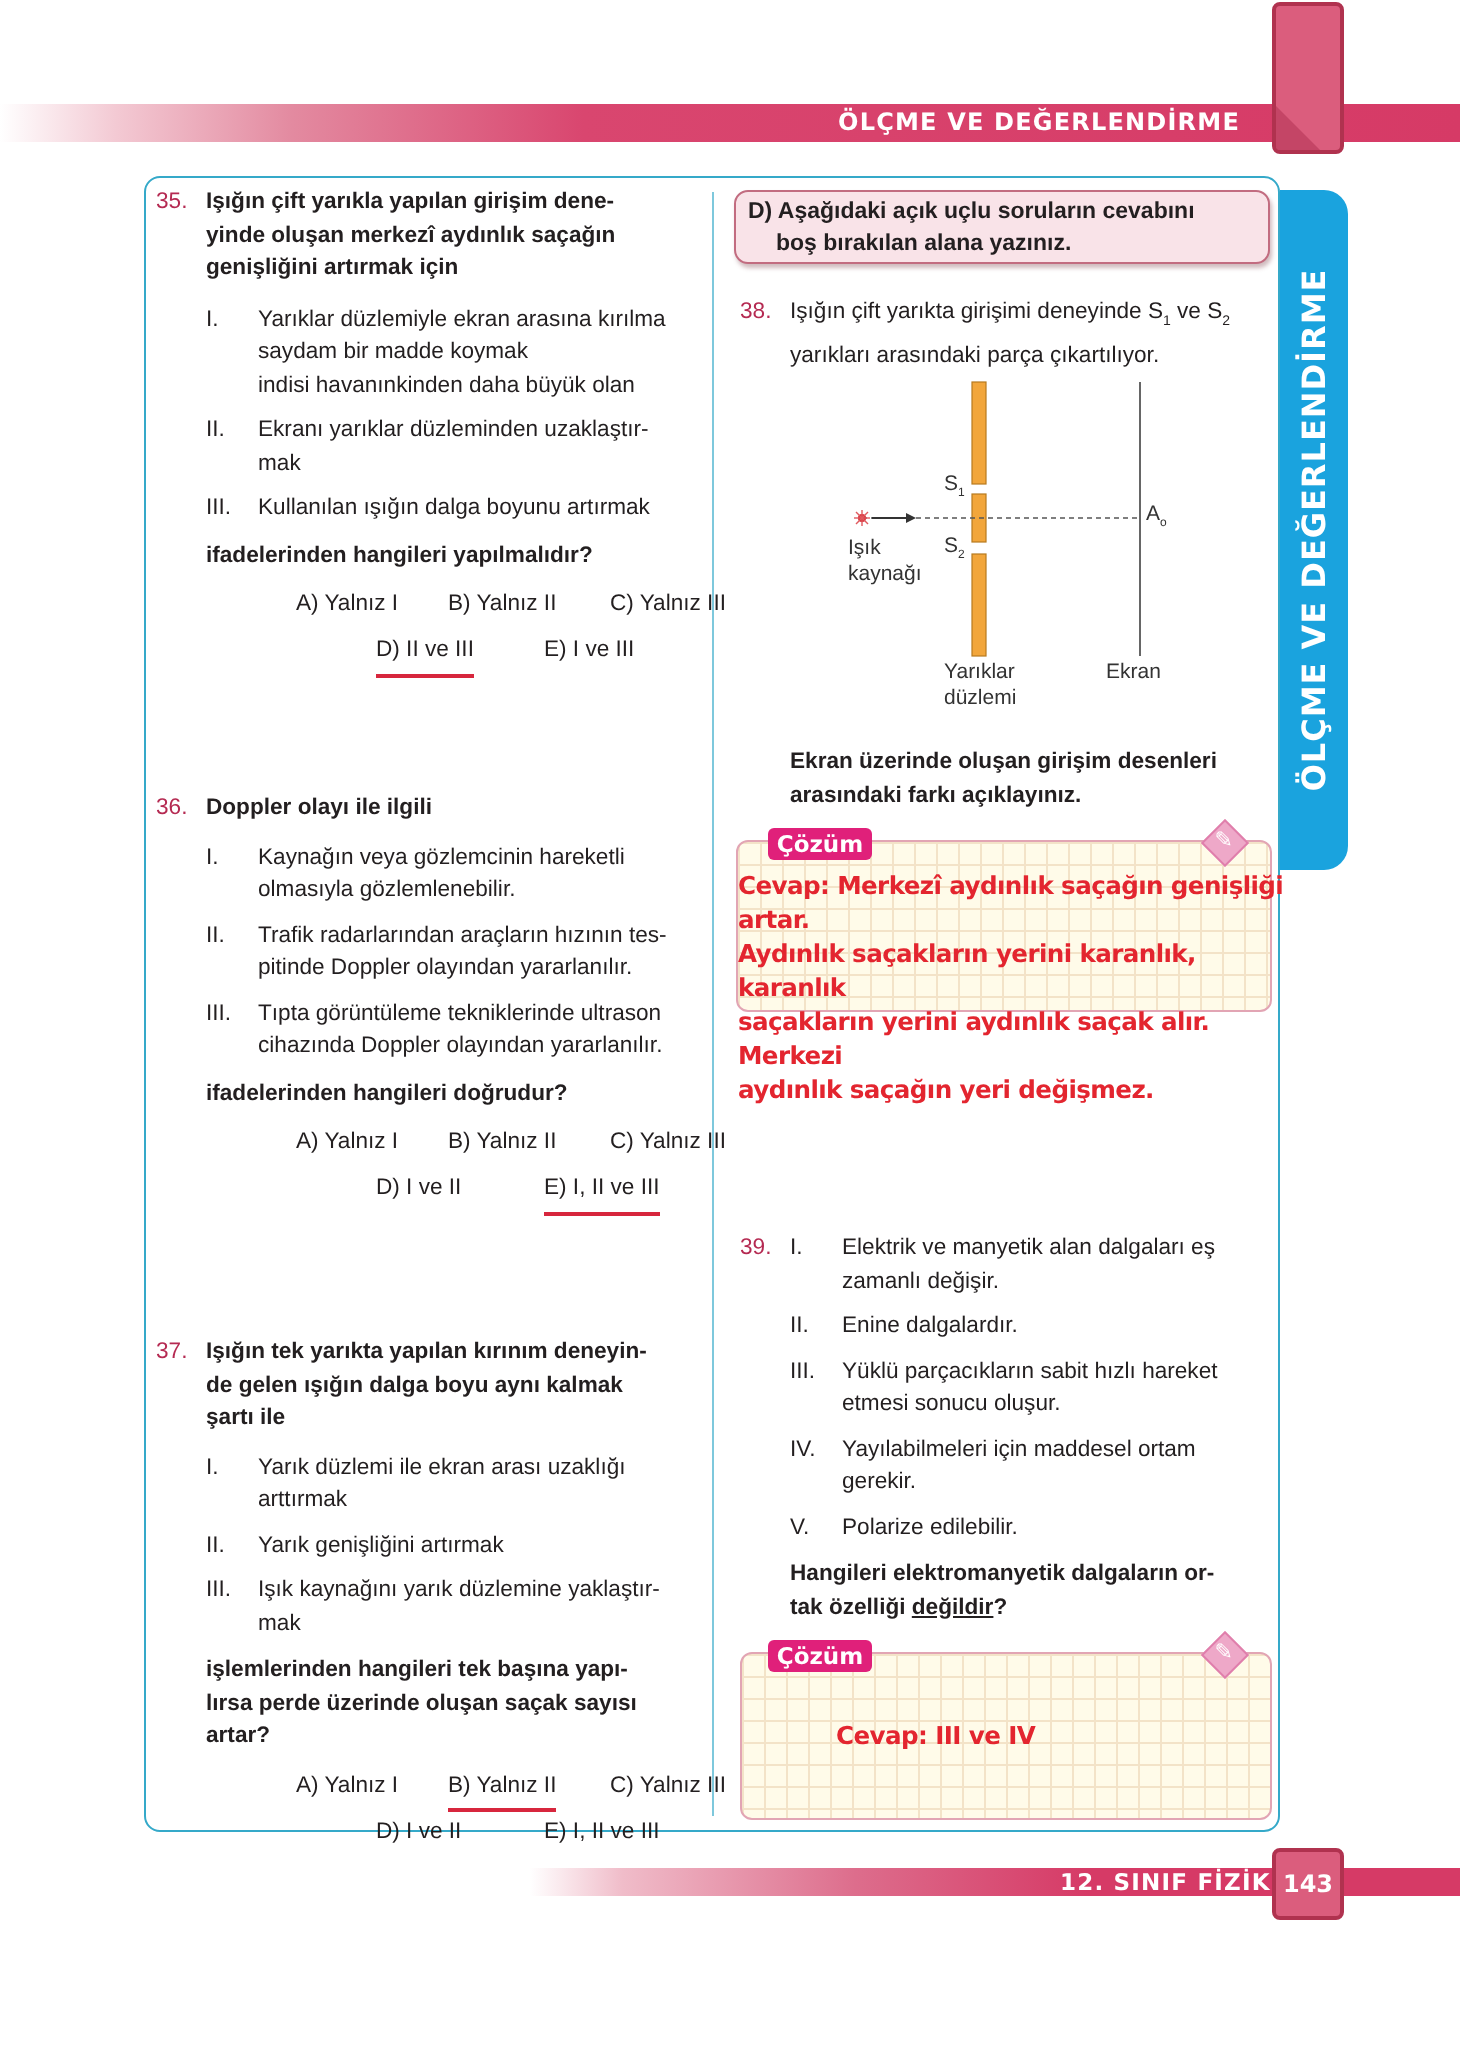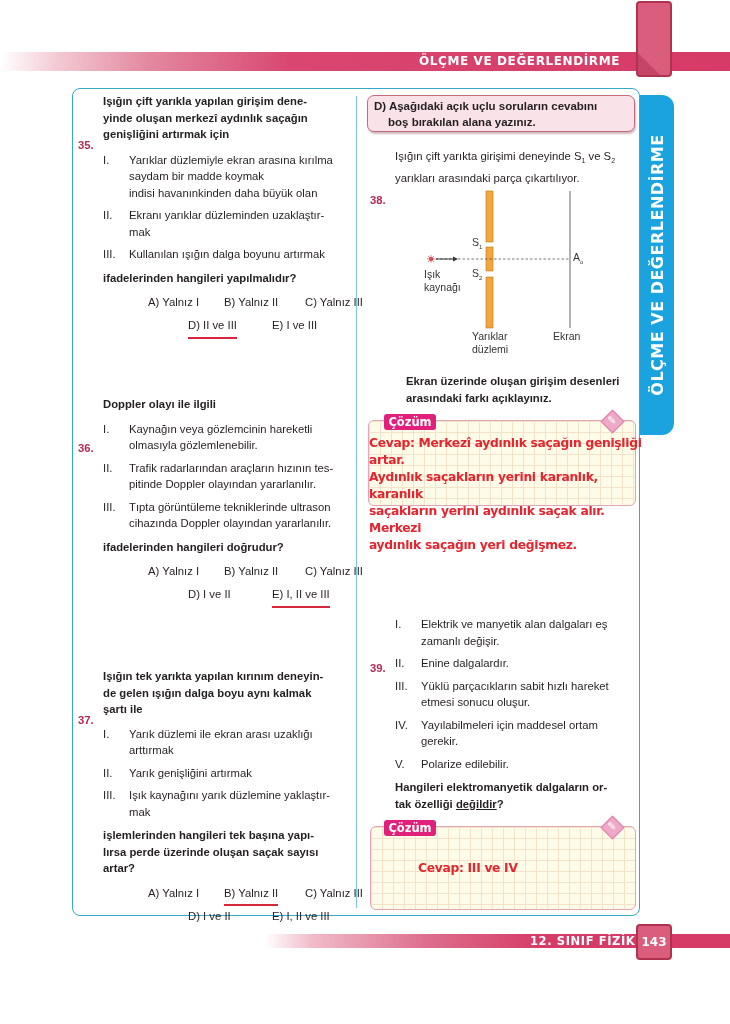--- a/index.html
+++ b/index.html
@@ -22,21 +22,21 @@
   .divider { position: absolute; left: 356px; top: 96px; width: 1px; height: 812px; background: #7ec8dc; }
 
   
   .side-tab { position: absolute; left: 640px; top: 95px; width: 34px; height: 340px;
     background: #1aa3de; border-radius: 0 12px 12px 0; }
   .side-tab-text { position: absolute; left: 657px; top: 265px; transform: translate(-50%,-50%) rotate(-90deg);
     white-space: nowrap; color: #fff; font-weight: bold; font-size: 16px; letter-spacing: 0.5px;
     font-family: "DejaVu Sans", sans-serif; }
 
   .q { position: absolute; font-size: 11.3px; line-height: 16.5px; }
-  .qnum { color: #b52a52; font-weight: bold; position: absolute; left: 0; top: 0; margin-top: 44px; }
+  .qnum { color: #b52a52; font-weight: normal; position: absolute; left: 0; top: 0; }
   .qtext { font-weight: bold; }
   .item { position: relative; padding-left: 26px; margin-top: 6px; }
   .item .rn { position: absolute; left: 0; top: 0; }
   .prompt { font-weight: bold; margin-top: 7px; }
   .opts { position: relative; height: 16px; margin-top: 6px; }
   .opts span { position: absolute; top: 0; white-space: nowrap; margin-left: 45px; }
   .ul-red { border-bottom: 2px solid #d7263d; padding-bottom: 3px; }
 
   
   .section-d { position: absolute; left: 367px; top: 95px; width: 268px; height: 37px;
@@ -225,21 +225,21 @@
     <div>Işık</div>
     <div>kaynağı</div>
   </div>
   <div style="position:absolute; left:72px; top:150px; line-height:13px;">
     <div>Yarıklar</div>
     <div>düzlemi</div>
   </div>
   <div style="position:absolute; left:153px; top:150px;text-align:center;">Ekran</div>
 </div>
 
-<div class="q" style="left:395px; top:373px; width:240px; font-weight:bold;margin-left:11px;">
+<div class="q" style="left:395px; top:373px; width:240px; font-weight:bold;">
   <div>Ekran üzerinde oluşan girişim desenleri</div>
   <div>arasındaki farkı açıklayınız.</div>
 </div>
 
 <div class="sol" style="left:368px; top:420px; width:268px; height:86px;"></div>
 <div class="sol-label" style="left:384px; top:414px;">Çözüm</div>
 <div class="sol-icon" style="left:604px; top:413px;"></div>
 <div class="answer" style="position:absolute; left:369px; top:435px; width:275px;">
   <div>Cevap: Merkezî aydınlık saçağın genişliği artar.</div>
   <div>Aydınlık saçakların yerini karanlık, karanlık</div>

